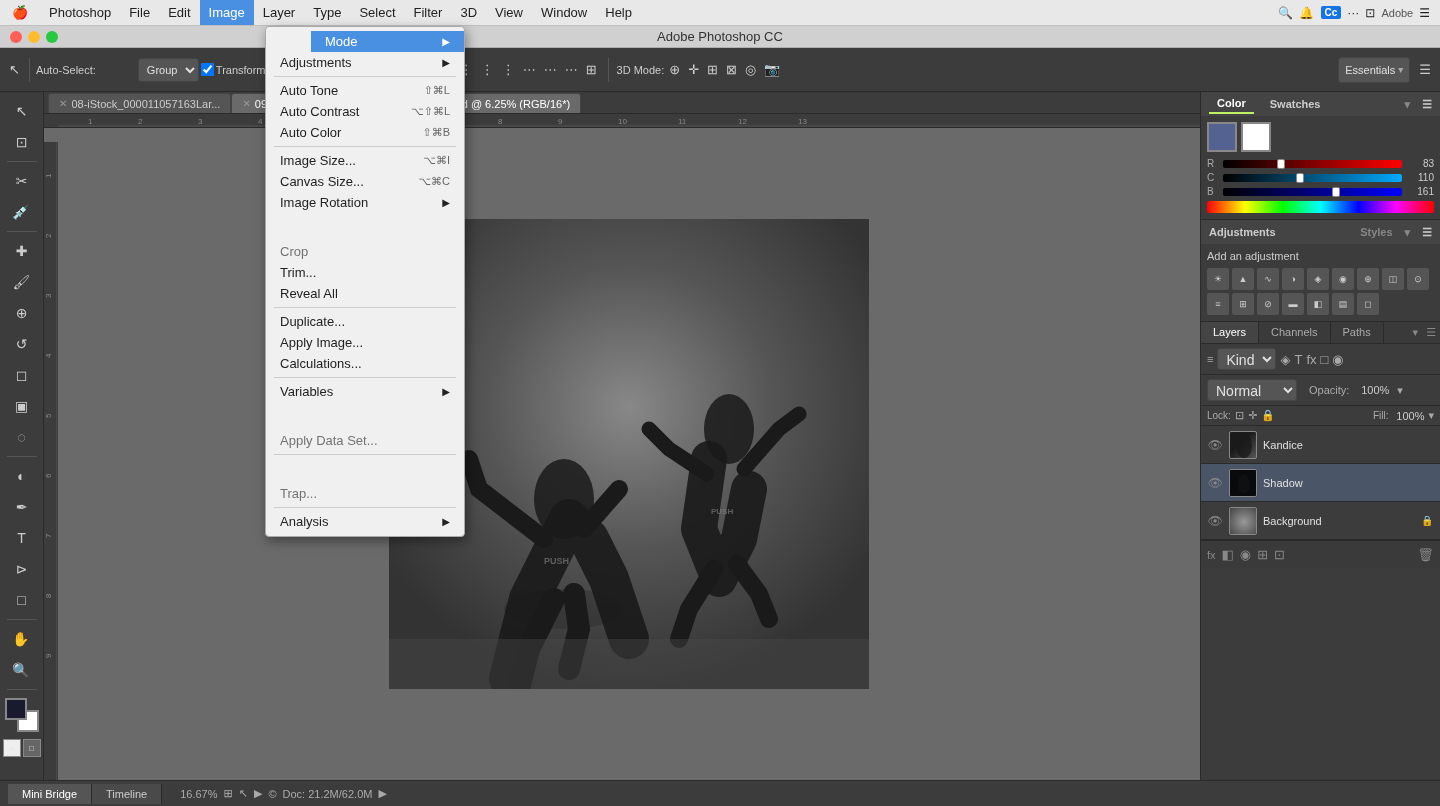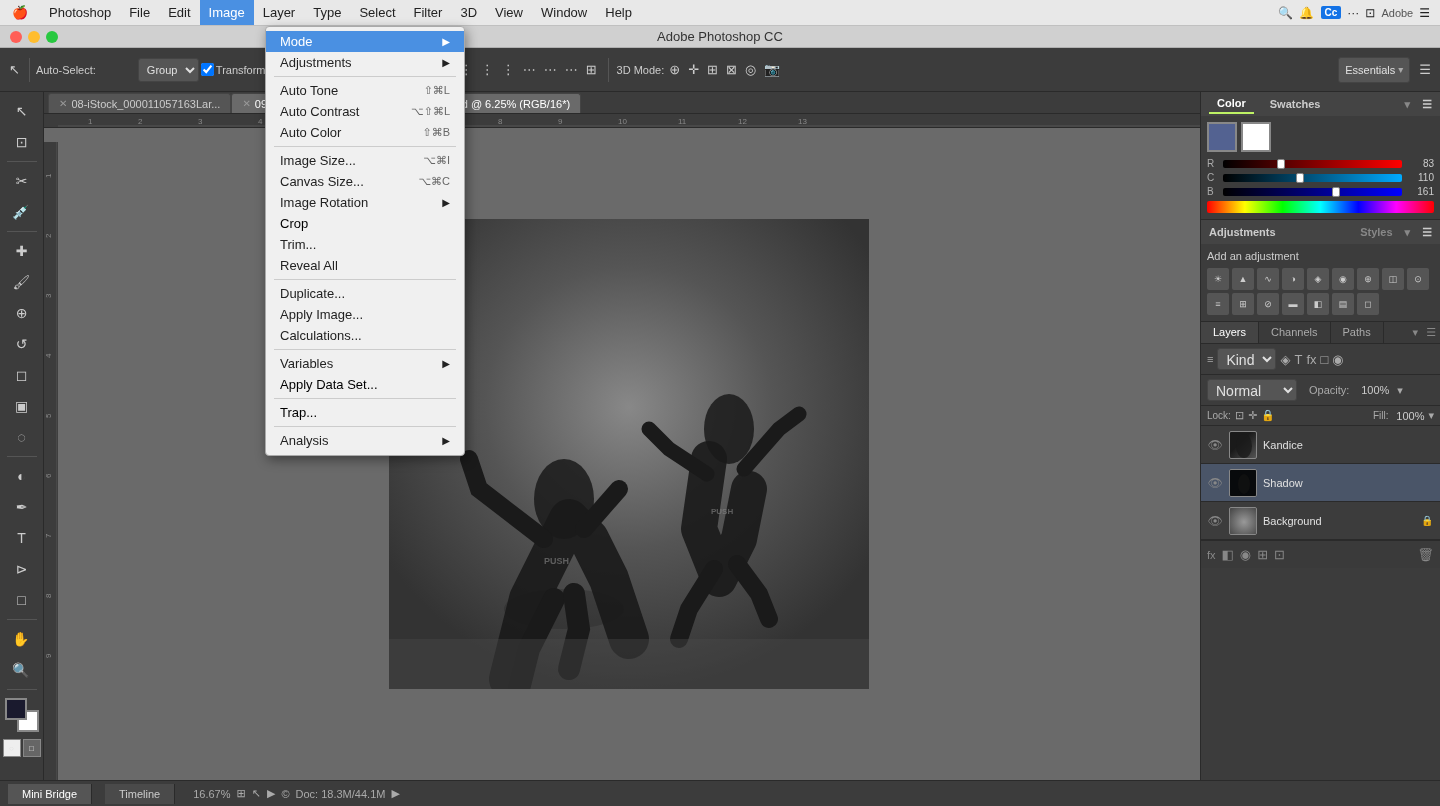--- a/index.html
+++ b/index.html
@@ -162,33 +162,33 @@
     #image-menu {
       position: fixed; top: 26px; left: 265px; width: 200px;
       background: #f0f0f0; border: 1px solid #aaa; border-radius: 4px;
       box-shadow: 2px 4px 12px rgba(0,0,0,0.4); z-index: 200;
       padding: 4px 0; color: #222; font-size: 13px;
     }
     .menu-item {
       display: flex; align-items: center; justify-content: space-between;
       padding: 3px 14px; cursor: default; white-space: nowrap;
     }
-    .menu-item.highlighted { background: #4a90e2; color: #fff; }
-    .menu-item.disabled { color: #000000; pointer-events: none; }
+    .menu-item.highlighted { background: #4a90e2; color: #fff; margin-left: 45px; }
+    .menu-item.disabled { color: #737373; pointer-events: none; margin-top: 28px; }
     .menu-item.has-sub::after { content: '▶'; font-size: 10px; }
     .menu-shortcut { font-size: 11px; color: #666; margin-left: 12px; }
     .menu-sep { height: 1px; background: #ccc; margin: 3px 8px; }
     .menu-item-text { flex: 1; }
 
     
     #statusbar {
       height: 26px; background: #3c3c3c; border-top: 1px solid #2a2a2a;
       display: flex; align-items: center; padding: 0 8px; font-size: 11px; color: #aaa; gap: 8px;
     }
-    .status-tabs { display: flex; gap: 13px; border-radius: 9px; }
+    .status-tabs { display: flex; gap: 0; border-radius: 9px; }
     .status-tab { padding: 4px 14px; background: #4a4a4a; border-right: 1px solid #2a2a2a; font-size: 11px; color: #ccc; cursor: pointer; }
     .status-tab.active { background: #555; color: #fff; }
 
     
     .toolbar-icon { font-size: 13px; color: #ccc; padding: 0 3px; cursor: pointer; }
     .toolbar-arrow { font-size: 10px; color: #aaa; }
   </style>
 </head>
 <body>
 
@@ -572,21 +572,21 @@
   <div class="status-tabs">
     <div class="status-tab active">Mini Bridge</div>
     <div class="status-tab">Timeline</div>
   </div>
   <div style="margin-left:10px;display:flex;align-items:center;gap:6px;">
     <span>16.67%</span>
     <span style="cursor:pointer;">⊞</span>
     <span style="cursor:pointer;">↖</span>
     <span>▶</span>
     <span>©</span>
-    <span>Doc: 18.3M/44.1M</span>
+    <span>Doc: 21.2M/62.0M</span>
     <span style="cursor:pointer;">▶</span>
   </div>
 </div>
 
 <div id="image-menu">
 
   <div class="menu-item highlighted has-sub">
     <span class="menu-item-text">Mode</span>
   </div>
 

